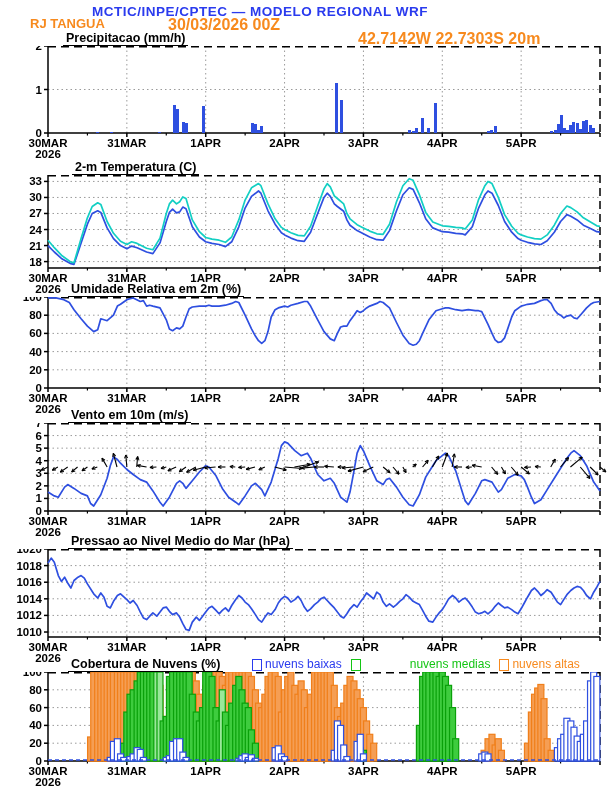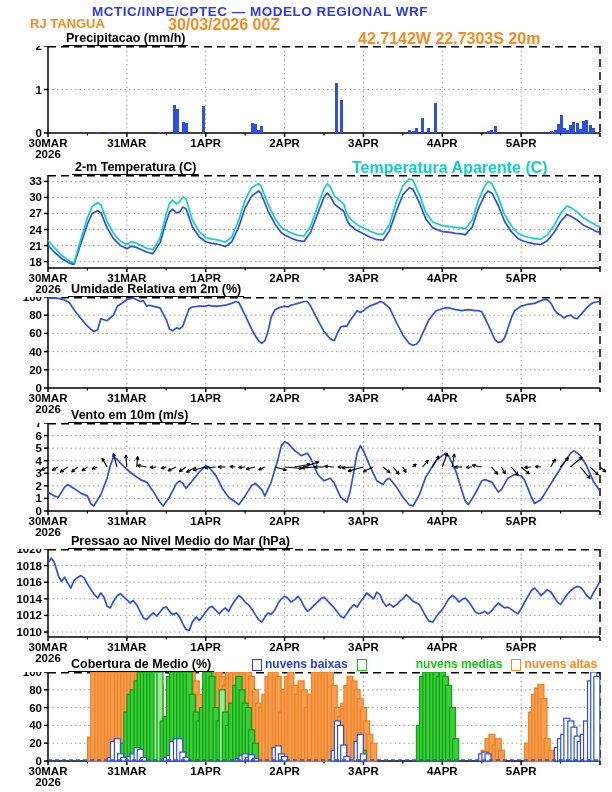--- a/index.html
+++ b/index.html
@@ -5,43 +5,42 @@
   html,body{margin:0;padding:0;background:#fff;}
   #page{position:relative;width:612px;height:792px;background:#fff;overflow:hidden;
         font-family:"Liberation Sans",sans-serif;}
   .hdr1{position:absolute;top:4px;left:0;width:520px;text-align:center;
         font-size:13.5px;font-weight:bold;letter-spacing:.5px;}
   .hdr2{position:absolute;top:16px;left:30px;font-size:13px;font-weight:bold;}
   .hdr3{position:absolute;top:16px;left:168px;font-size:16px;font-weight:bold;}
   .ptitle{position:absolute;font-size:12.5px;font-weight:bold;color:#000;
           border-bottom:1.5px solid #000;padding:0 3px 0 3px;line-height:14px;}
   .ptitle-nr{position:absolute;font-size:16px;font-weight:bold;line-height:14px;}
-  .legend{position:absolute;font-size:12px;font-weight:bold;display:flex;gap:9px;align-items:center;line-height:13px;}
+  .legend{position:absolute;font-size:12px;font-weight:normal;display:flex;gap:9px;align-items:center;line-height:13px;}
   .legend .item{display:flex;align-items:center;gap:3px;}
   .sq{display:inline-block;width:8px;height:10px;border:1.6px solid;background:#fff;}
   svg{position:absolute;left:0;pointer-events:none;}
 </style>
 </head>
 <body>
 <div id="page">
 
   <div class="hdr1" style="color:#2a3bee;">MCTIC/INPE/CPTEC — MODELO REGIONAL WRF</div>
   <div class="hdr2" style="color:#f78a1e;">RJ TANGUA</div>
   <div class="hdr3" style="color:#f78a1e;">30/03/2026 00Z</div>
 
   <div class="ptitle" style="left:63px;top:31px;">Precipitacao (mm/h)</div>
   <div class="ptitle-nr" style="left:358px;top:32px;color:#f78a1e;">42.7142W 22.7303S 20m</div>
 
   <div class="ptitle" style="left:72px;top:160px;">2-m Temperatura (C)</div>
-  <div class="ptitle-nr" style="left:352px;top:161px;color:#12cfc3;">Temperatura Aparente (C)</div>
 
   <div class="ptitle" style="left:68px;top:282px;">Umidade Relativa em 2m (%)</div>
   <div class="ptitle" style="left:68px;top:408px;">Vento em 10m (m/s)</div>
   <div class="ptitle" style="left:68px;top:534px;">Pressao ao Nivel Medio do Mar (hPa)</div>
-  <div class="ptitle" style="left:68px;top:657px;">Cobertura de Medio (%)</div>
+  <div class="ptitle" style="left:68px;top:657px;">Cobertura de Nuvens (%)</div>
 
   <div class="legend" style="left:252px;top:658px;">
     <span class="item">
         <span class="sq" style="border-color:#2a3bee;"></span>
       <span style="color:#2a3bee;">nuvens baixas</span>
       </span>
     <span class="item">
         <span class="sq" style="border-color:#14c514;"></span>
       <span style="color:#14c514;margin-left:46px;">nuvens medias</span>
       </span>

